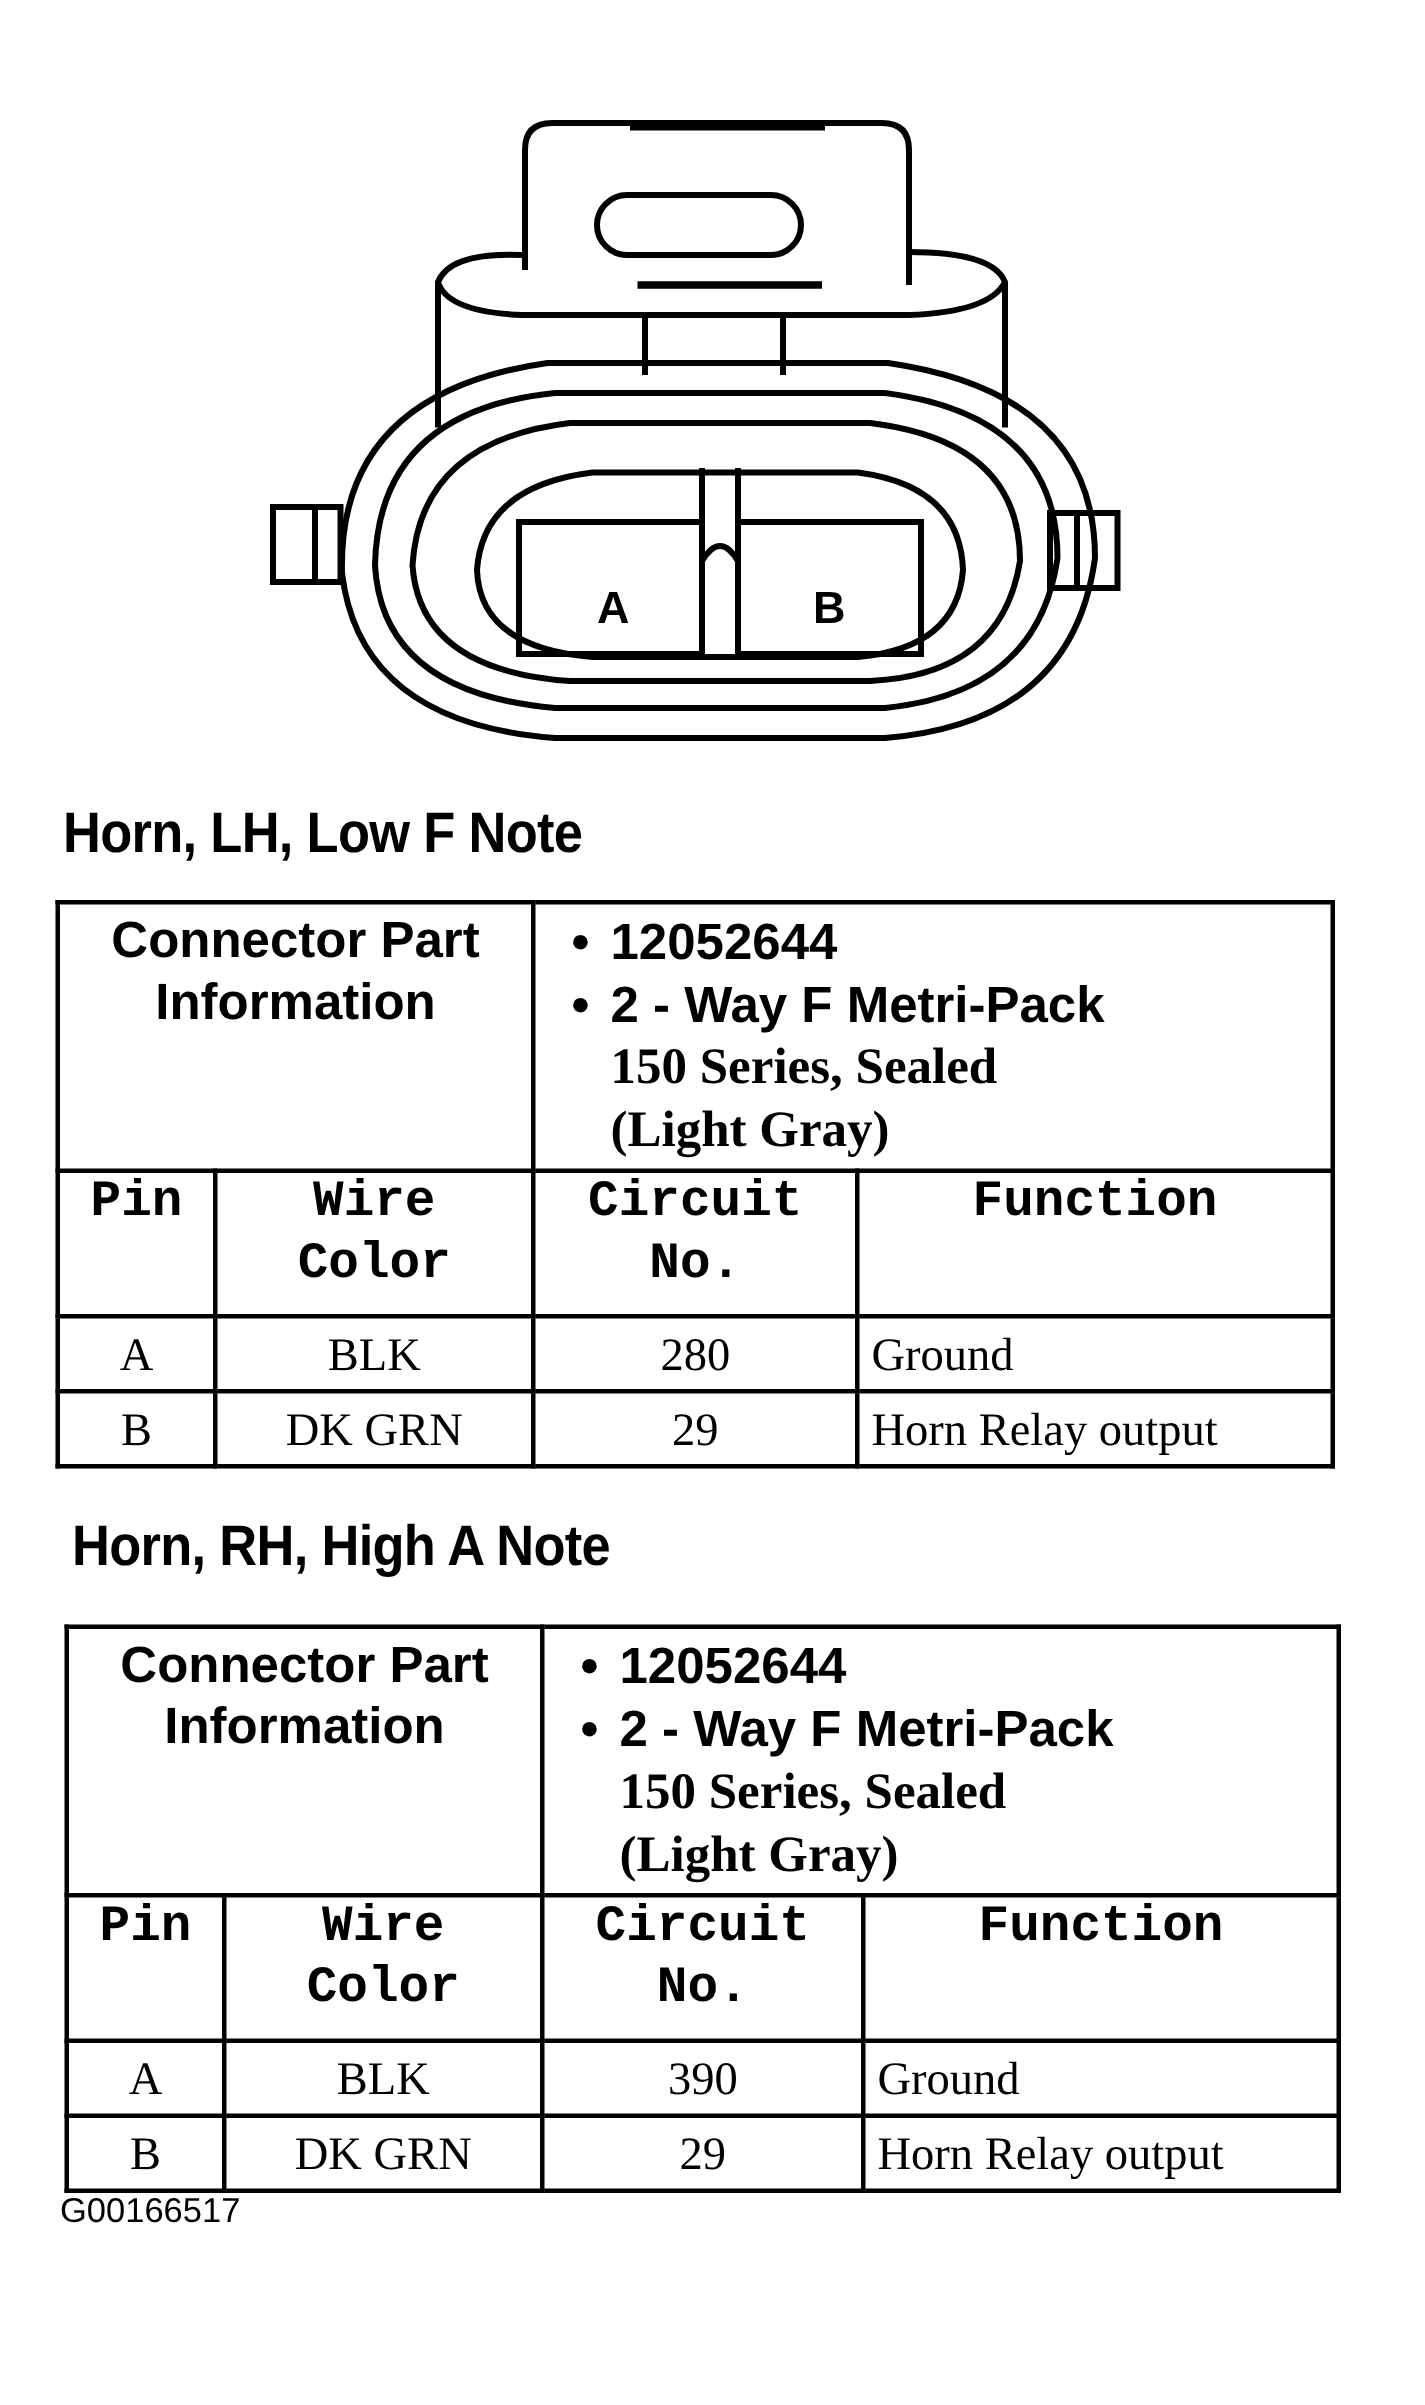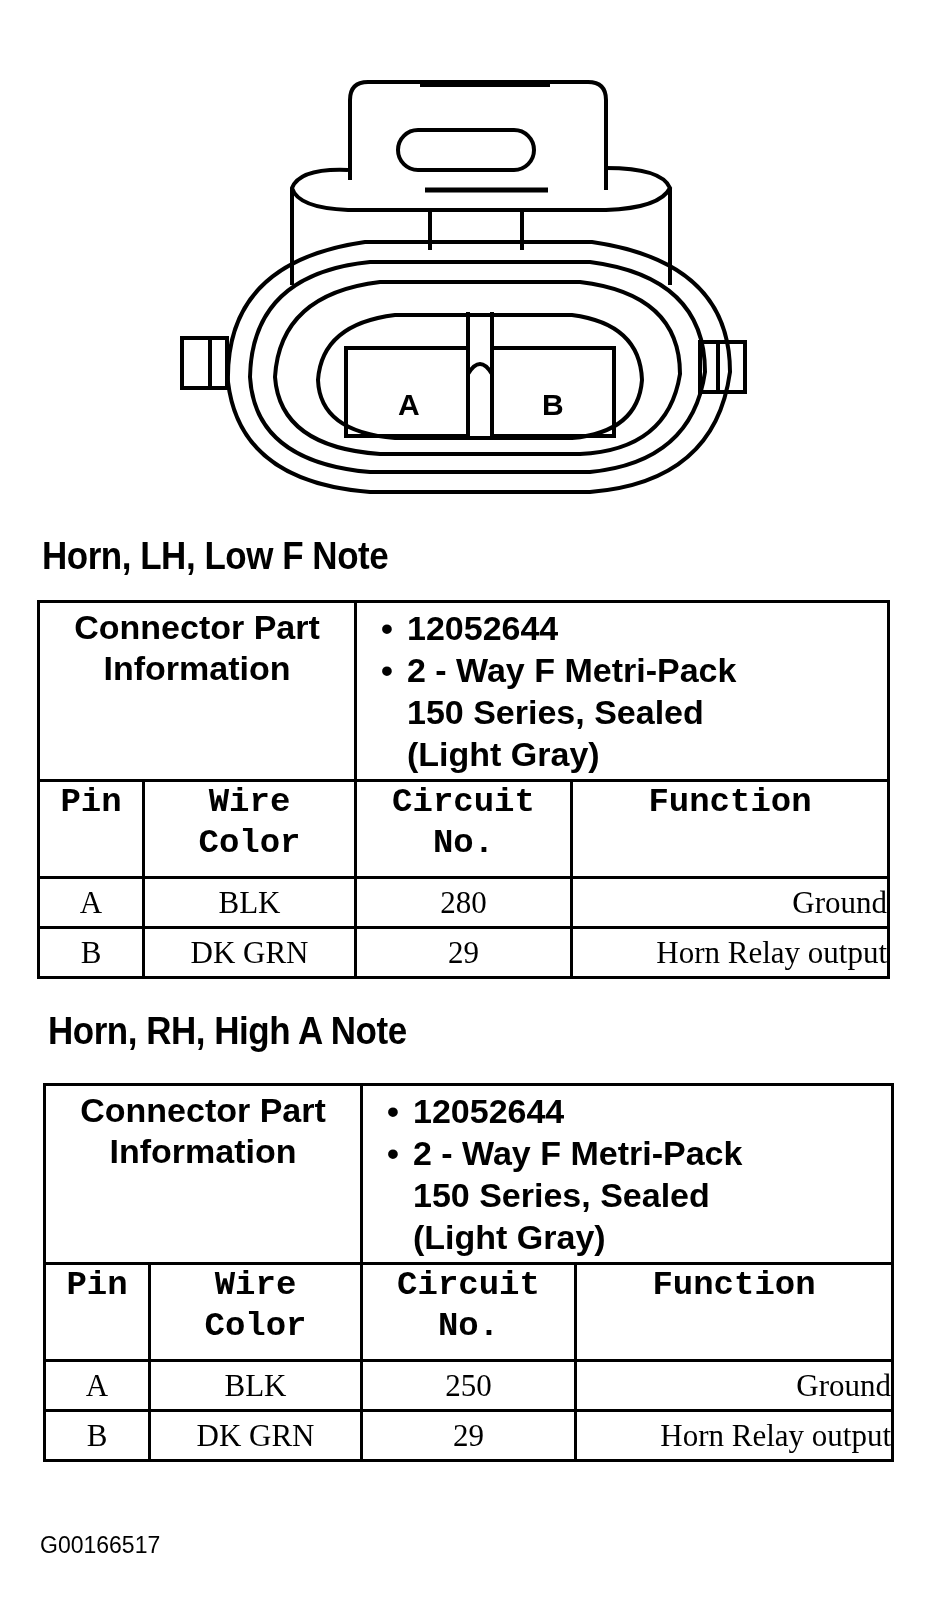--- a/index.html
+++ b/index.html
@@ -6,24 +6,24 @@
   body { width:950px; height:1603px; position:relative; overflow:hidden; font-family:"Liberation Sans", sans-serif; color:#000; }
   .connector { position:absolute; left:170px; top:70px; width:580px; height:430px; }
   .section-title { position:absolute; font-family:"Liberation Sans", sans-serif; font-weight:bold; font-size:38px; letter-spacing:-0.5px; transform:scaleX(0.92); transform-origin:left; }
   table.pin-table { position:absolute; border-collapse:collapse; table-layout:fixed;padding-left:22px; }
   table.pin-table td { border:3px solid #000; padding:0; vertical-align:top; }
   .hdr { font-family:Liberation Mono, monospace; font-weight:bold; font-size:34px; line-height:41px; text-align:center; }
   .info-label { font-family:"Liberation Sans", sans-serif; font-weight:bold; font-size:34px; line-height:41px; text-align:center; padding-top:4px !important; }
   .info-list { font-family:"Liberation Sans", sans-serif; font-weight:bold; font-size:34px; line-height:42px; padding:4px 0 4px 50px !important; }
   .info-list .bullet-line { position:relative; }
   .info-list .bullet { position:absolute; left:-26px; }
-  .info-list .cont { display:block; }
+  .info-list .cont { display:block;font-family:Liberation Serif, serif; }
   .cell { font-family:"Liberation Serif", serif; font-size:31px; line-height:45px; text-align:center; vertical-align:middle !important; }
-  .cell.func { text-align:right; padding-left:8px !important; }
-  .footer-id { position:absolute; left:40px; top:1532px; font-family:"Liberation Sans", sans-serif; font-size:23px;text-align:right; }
+  .cell.func { text-align:left; padding-left:8px !important; }
+  .footer-id { position:absolute; left:40px; top:1460px; font-family:"Liberation Sans", sans-serif; font-size:23px;text-align:right; }
 </style>
 </head>
 <body>
 
 <svg class="connector" viewBox="0 0 580 430" fill="none" stroke="#000" stroke-width="4">
 
   <path d="M180 110 L180 30 Q180 12 198 12 L418 12 Q436 12 436 30 L436 120"></path>
   <line x1="250" y1="14" x2="380" y2="14" stroke-width="6"></line>
   <rect x="228" y="60" width="136" height="40" rx="20"></rect>
   <line x1="255" y1="120" x2="378" y2="120" stroke-width="5"></line>
@@ -141,21 +141,21 @@
           <div>Circuit</div>
           <div>No.</div>
         </td>
     <td class="hdr">
           <div>Function</div>
         </td>
   </tr>
   <tr style="height:50px;">
     <td class="cell">A</td>
     <td class="cell">BLK</td>
-    <td class="cell">250</td>
+    <td class="cell">390</td>
     <td class="cell func">Ground</td>
   </tr>
   <tr style="height:50px;">
     <td class="cell">B</td>
     <td class="cell">DK GRN</td>
     <td class="cell">29</td>
     <td class="cell func">Horn Relay output</td>
   </tr>
 </tbody>
   </table>

